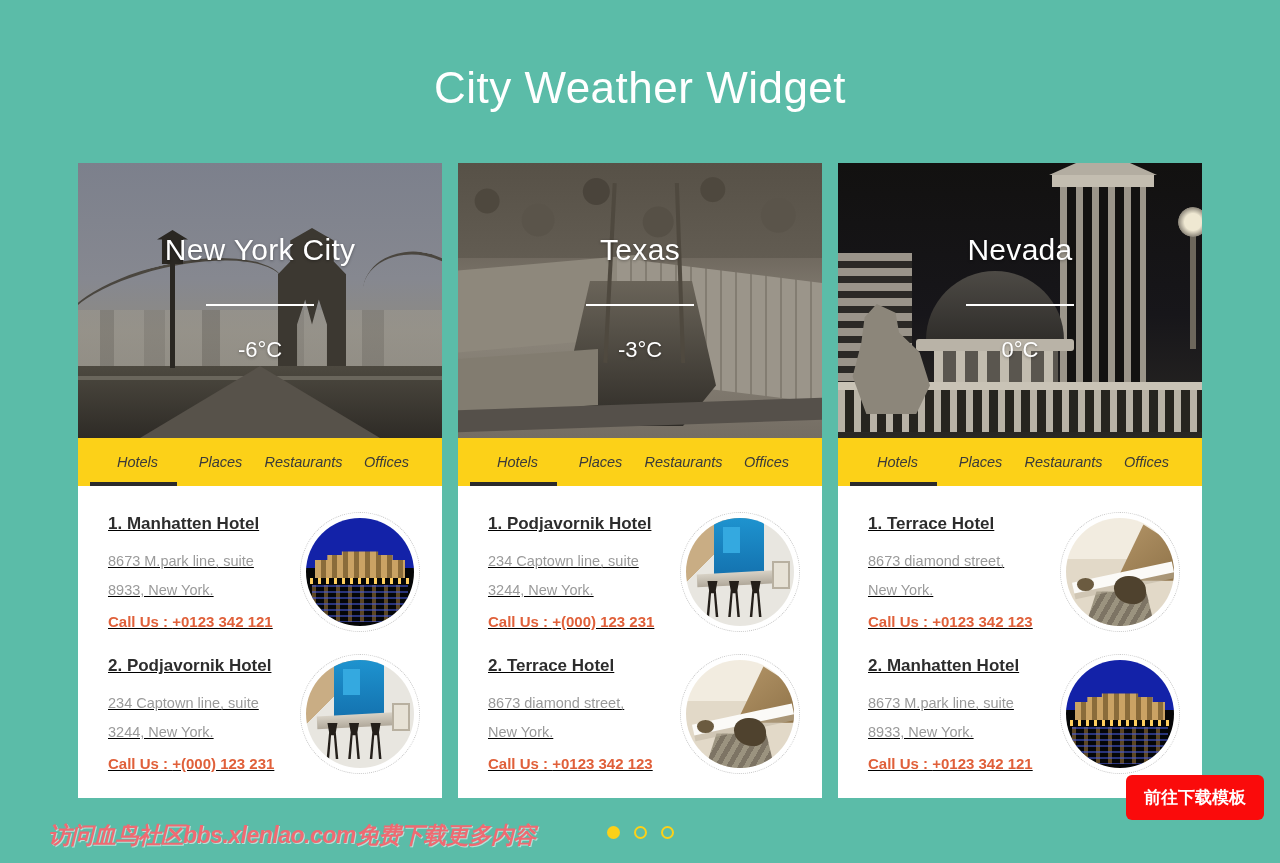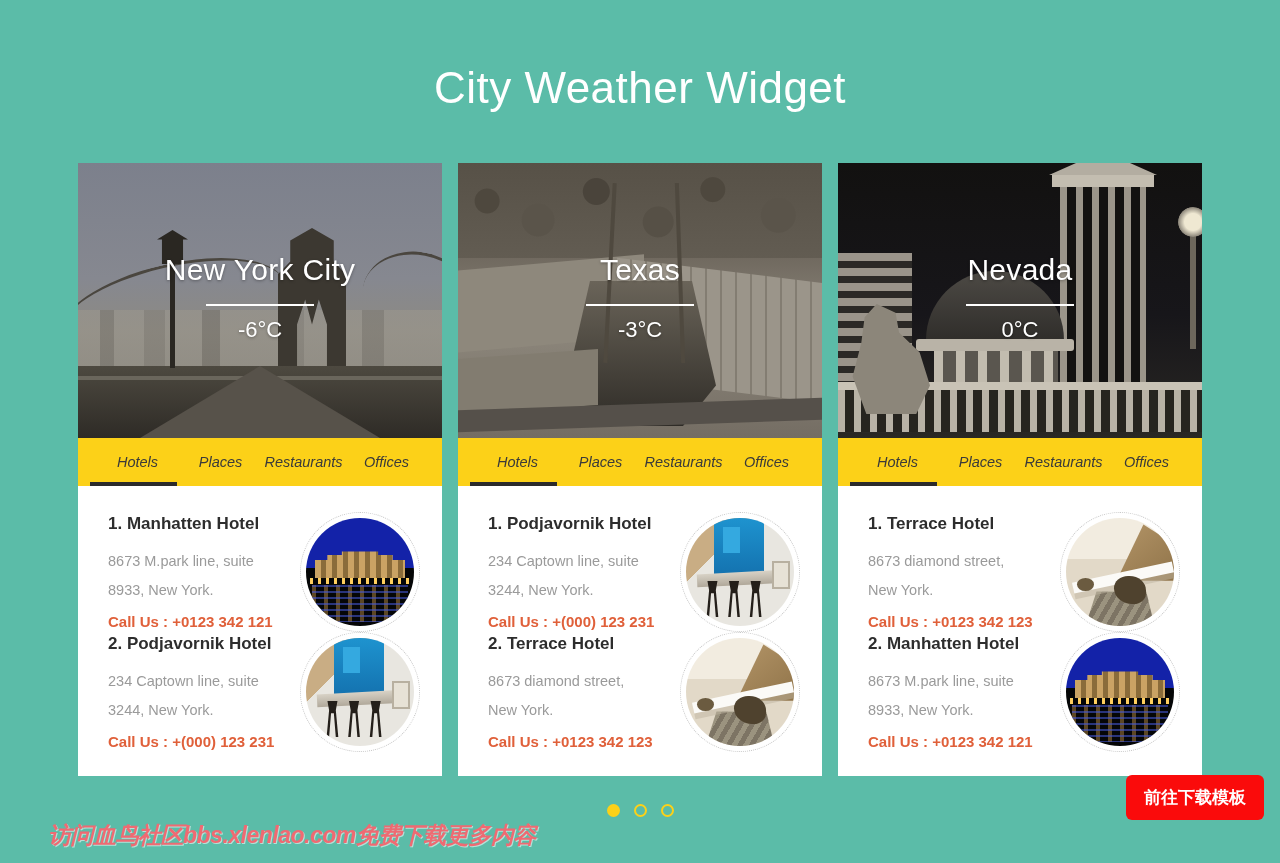--- a/index.html
+++ b/index.html
@@ -55,20 +55,21 @@
   .hero-art { position: absolute; inset: 0; }
 
   .hero-overlay {
     position: absolute;
     inset: 0;
     display: flex;
     flex-direction: column;
     align-items: center;
     justify-content: center;
     padding-bottom: 6px;
+    gap: 20px;
   }
 
   .city-name {
     color: #ffffff;
     font-size: 30px;
     font-weight: 300;
     letter-spacing: 0.3px;
     text-shadow: 0 1px 3px rgba(0,0,0,.35);
     line-height: 1.1;
   }
@@ -118,29 +119,30 @@
     right: 2px;
     bottom: 0;
     height: 4px;
     background: #2b2b2b;
   }
 
   
   .hotel-list {
     padding: 26px 0 24px;
     flex: 1;
+    text-decoration: underline;
   }
 
   .hotel-item {
     display: flex;
     align-items: flex-start;
     padding: 0 22px 0 30px;
   }
 
-  .hotel-item + .hotel-item { }
+  .hotel-item + .hotel-item { margin-top: 22px; }
 
   .hotel-info { flex: 1; padding-top: 2px; }
 
   .hotel-name {
     font-size: 17px;
     font-weight: 600;
     color: #2d2d2d;
     line-height: 1.2;
     margin-bottom: 13px;
   }

